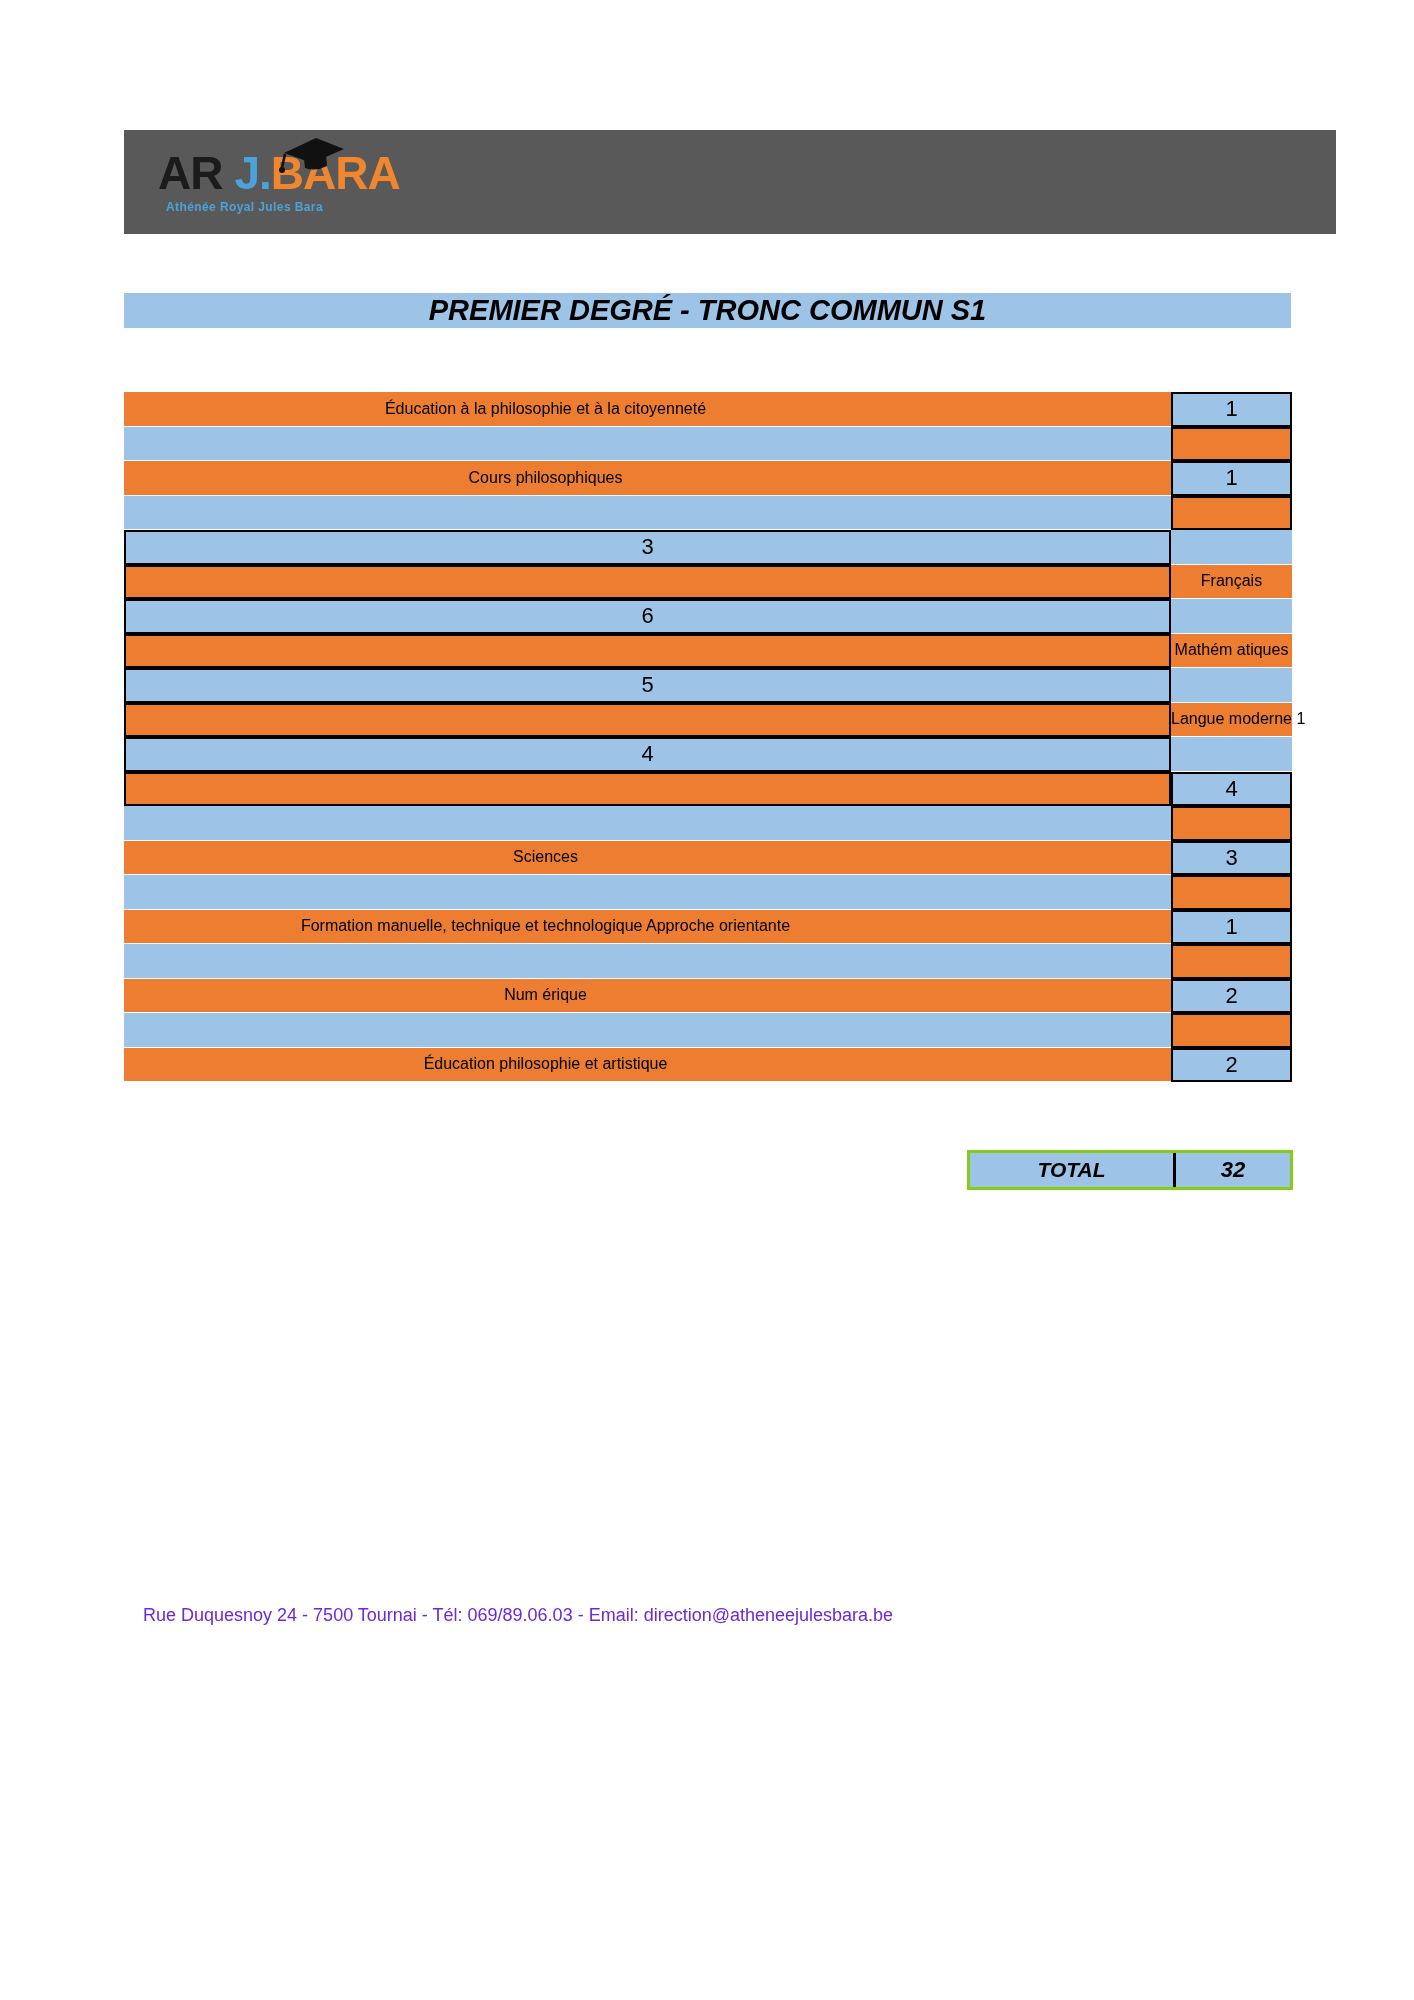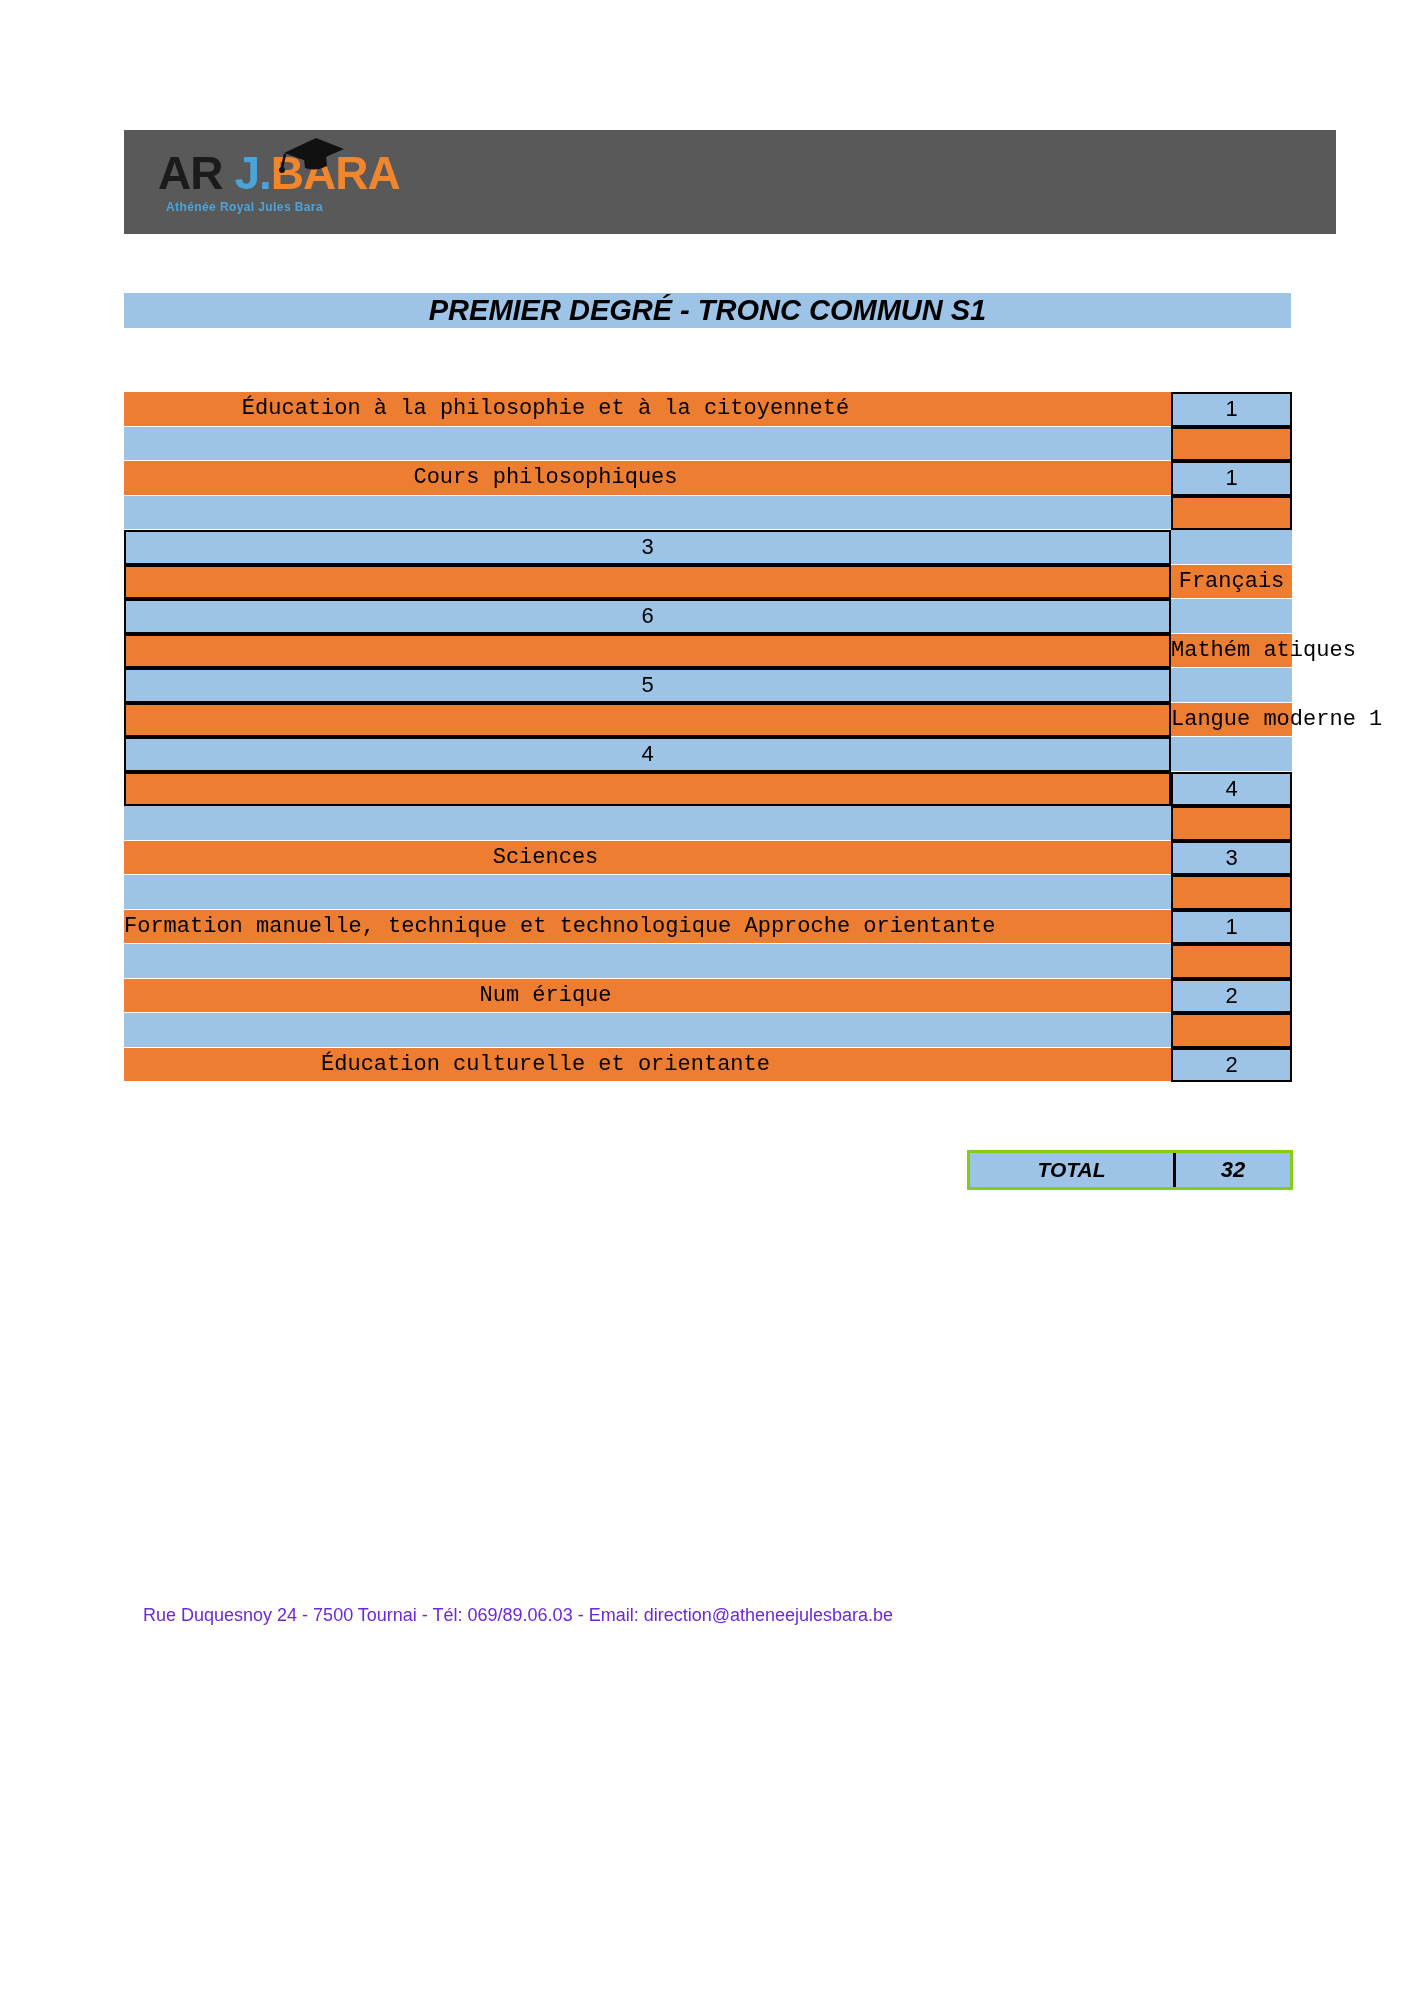--- a/index.html
+++ b/index.html
@@ -74,24 +74,23 @@
     box-sizing: border-box;
     display: flex;
     align-items: center;
   }
   .subject-bar { background: var(--accent-orange, #ED7D31); }
   .spacer-bar  { background: var(--accent-blue, #9DC3E6); }
   .bar-text {
     display: block;
     width: 843px;
     text-align: center;
-    font-size: 22px;
+    font-size: 16px;
     color: #000;
     white-space: nowrap;
-    font-family: Liberation Mono, monospace;
   }
   .hcell {
     box-sizing: border-box;
     border: 2px solid #000;
     display: flex;
     align-items: center;
     justify-content: center;
   }
   .hours-cell  { background: var(--accent-blue, #9DC3E6); font-size: 22px; color: #000; }
   .spacer-hcell { background: var(--accent-orange, #ED7D31); }
@@ -224,21 +223,21 @@
       <div class="hcell spacer-hcell"></div>
       <div class="bar subject-bar">
         <span class="bar-text">Num érique</span>
       </div>
       <div class="hcell hours-cell">
         <span class="">2</span>
       </div>
       <div class="bar spacer-bar"></div>
       <div class="hcell spacer-hcell"></div>
       <div class="bar subject-bar">
-        <span class="bar-text">Éducation culturelle et orientante</span>
+        <span class="bar-text">Éducation philosophie et artistique</span>
       </div>
       <div class="hcell hours-cell">
         <span class="">2</span>
       </div>
     </div>
 
   <div class="total-box">
     <div class="total-label">TOTAL</div>
     <div class="total-value">32</div>
   </div>

